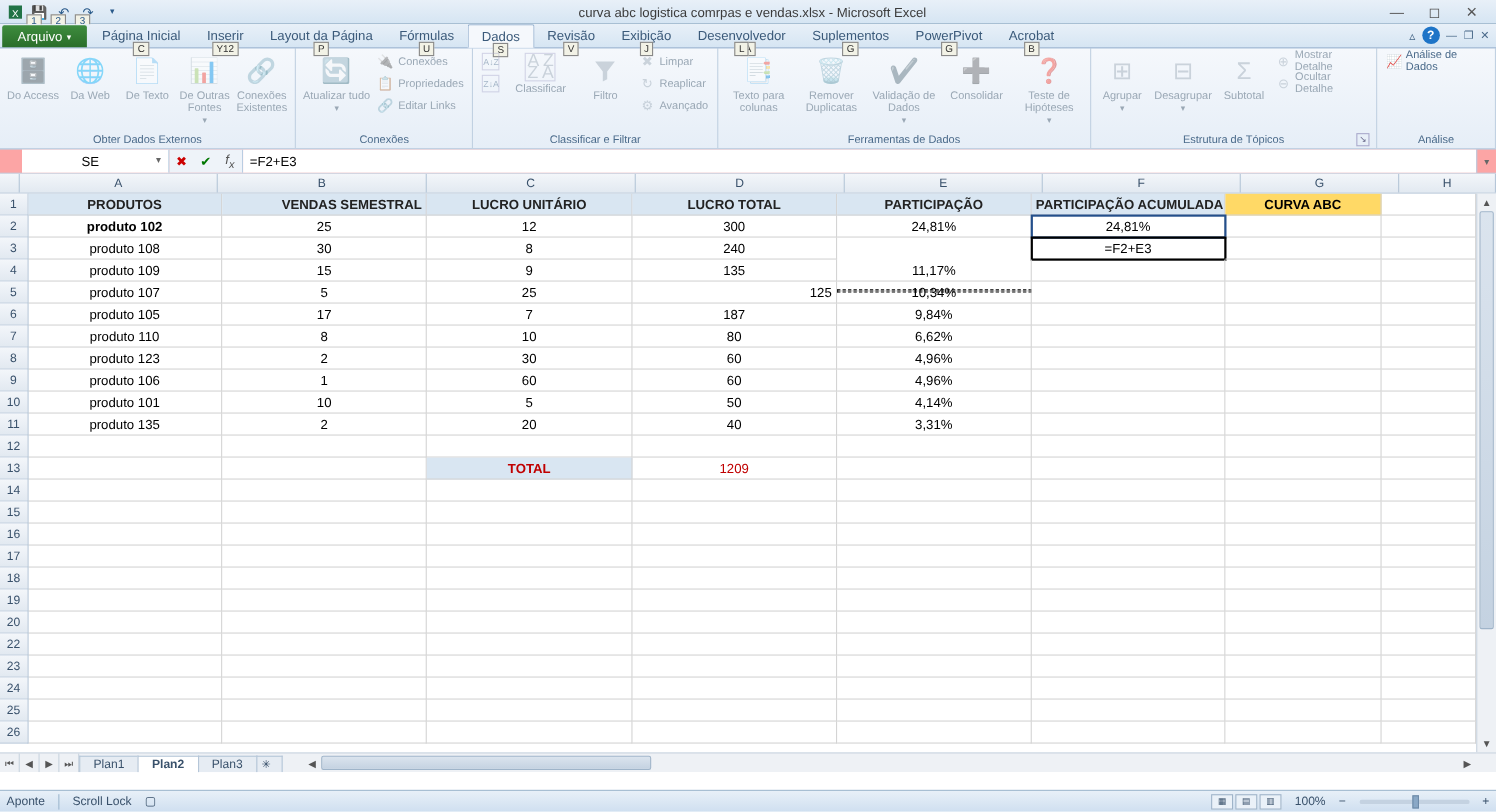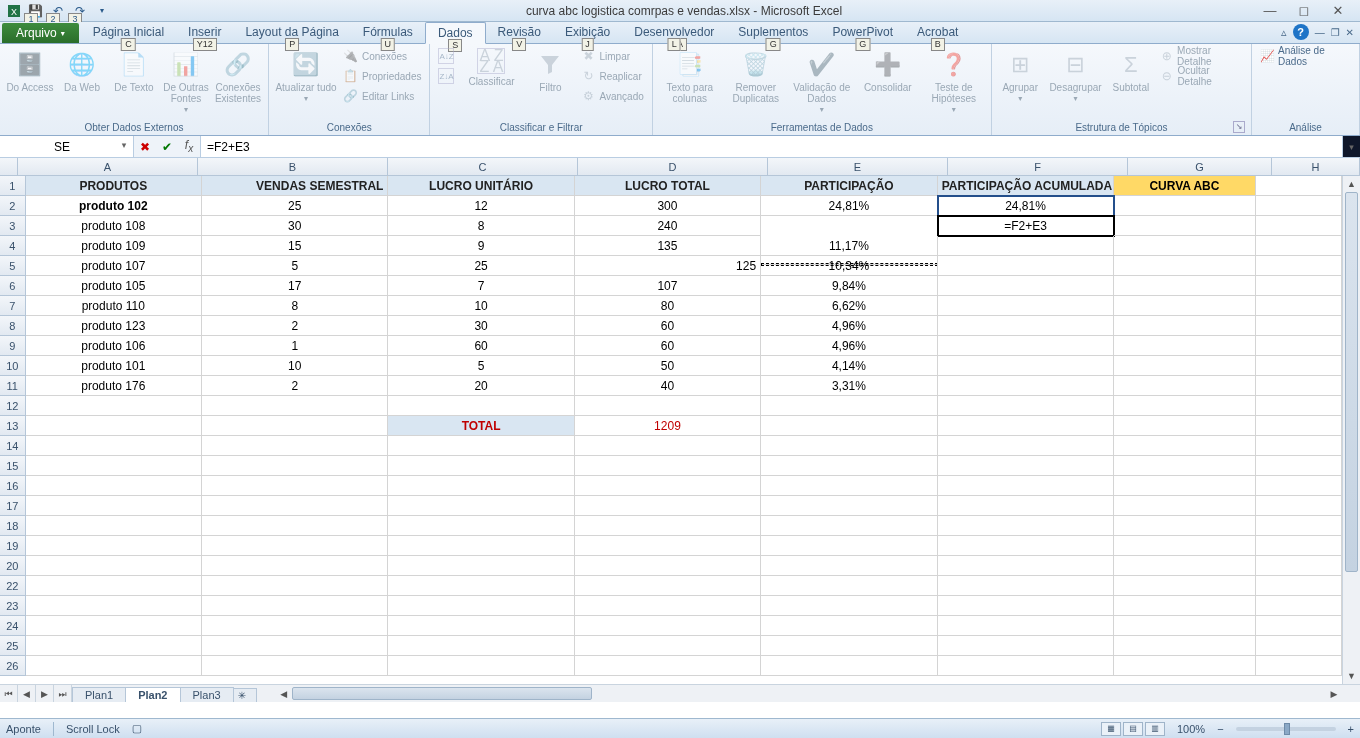--- a/index.html
+++ b/index.html
@@ -31,21 +31,21 @@
 .big-btn { display: flex; flex-direction: column; align-items: center; width: 48px; padding-top: 2px; color: #4a6a8a; font-size: 10px; text-align: center; line-height: 11px; }
 .big-btn.wider { width: 62px; }
 .big-icon { width: 32px; height: 32px; margin-bottom: 2px; display: flex; align-items: center; justify-content: center; font-size: 22px; }
 .small-row { display: flex; align-items: center; gap: 3px; color: #4a6a8a; font-size: 10px; height: 20px; padding: 0 2px; }
 .small-icon { width: 16px; height: 16px; display: inline-flex; align-items: center; justify-content: center; font-size: 12px; }
 .vstack { display: flex; flex-direction: column; }
 .grayed { color: #9aa8b5 !important; }
 .grayed .big-icon, .grayed .small-icon { opacity: 0.45; }
 
 
-.fbar { height: 22px; border-bottom: 1px solid #b9cde2; display: flex; align-items: stretch; background: #0f172a; }
+.fbar { height: 22px; border-bottom: 1px solid #b9cde2; display: flex; align-items: stretch; background: #fca5a5; padding-left: 20px; }
 .namebox { width: 134px; border-right: 1px solid #b9cde2; display: flex; align-items: center; padding-left: 54px; background: #fff; font-size: 12px; position: relative; }
 .namebox .dd { position: absolute; right: 2px; top: 4px; width: 14px; height: 14px; color: #666; font-size: 9px; text-align: center; }
 .fx-btns { display: flex; align-items: center; border-right: 1px solid #b9cde2; background: #eef3f9; }
 .fx-btn { width: 22px; height: 100%; display: flex; align-items: center; justify-content: center; color: #555; font-size: 12px; }
 .fx-input { flex: 1; background: #fff; display: flex; align-items: center; padding-left: 6px; font-size: 12px; }
 .fbar-expand { width: 18px; border-left: 1px solid #b9cde2; display: flex; align-items: center; justify-content: center; color: #666; font-size: 9px; }
 
 
 .grid-wrap { position: absolute; top: 158px; left: 0; right: 0; bottom: 36px; overflow: hidden; background: #fff; }
 .colheads { display: flex; height: 18px; background: linear-gradient(#f3f6fa,#e2e9f1); border-bottom: 1px solid #b5c6d8; }
@@ -392,21 +392,21 @@
         <div class="cell center" style="width: 180px;">10,34%</div>
         <div class="cell center" style="width: 180px;"></div>
         <div class="cell" style="width: 144px;"></div>
         <div class="cell" style="width: 88px;"></div>
       </div>
       <div class="row">
         <div class="rowhead">6</div>
         <div class="cell center" style="width: 180px;">produto 105</div>
         <div class="cell center" style="width: 190px;">17</div>
         <div class="cell center" style="width: 190px;">7</div>
-        <div class="cell center" style="width: 190px;">107</div>
+        <div class="cell center" style="width: 190px;">187</div>
         <div class="cell center" style="width: 180px;">9,84%</div>
         <div class="cell center" style="width: 180px;"></div>
         <div class="cell" style="width: 144px;"></div>
         <div class="cell" style="width: 88px;"></div>
       </div>
       <div class="row">
         <div class="rowhead">7</div>
         <div class="cell center" style="width: 180px;">produto 110</div>
         <div class="cell center" style="width: 190px;">8</div>
         <div class="cell center" style="width: 190px;">10</div>
@@ -444,21 +444,21 @@
         <div class="cell center" style="width: 190px;">10</div>
         <div class="cell center" style="width: 190px;">5</div>
         <div class="cell center" style="width: 190px;">50</div>
         <div class="cell center" style="width: 180px;">4,14%</div>
         <div class="cell center" style="width: 180px;"></div>
         <div class="cell" style="width: 144px;"></div>
         <div class="cell" style="width: 88px;"></div>
       </div>
       <div class="row">
         <div class="rowhead">11</div>
-        <div class="cell center" style="width: 180px;">produto 176</div>
+        <div class="cell center" style="width: 180px;">produto 135</div>
         <div class="cell center" style="width: 190px;">2</div>
         <div class="cell center" style="width: 190px;">20</div>
         <div class="cell center" style="width: 190px;">40</div>
         <div class="cell center" style="width: 180px;">3,31%</div>
         <div class="cell center" style="width: 180px;"></div>
         <div class="cell" style="width: 144px;"></div>
         <div class="cell" style="width: 88px;"></div>
       </div>
       <div class="row">
         <div class="rowhead">12</div>

